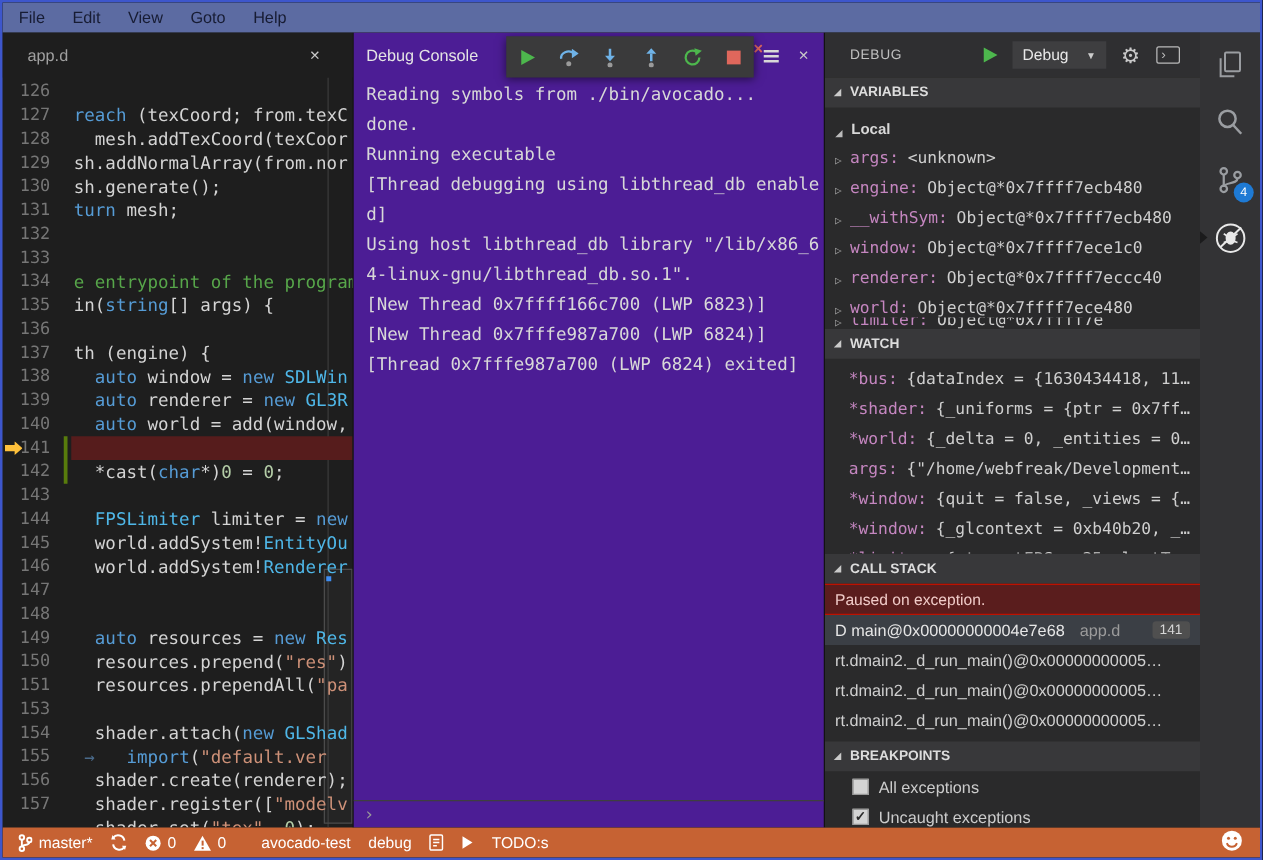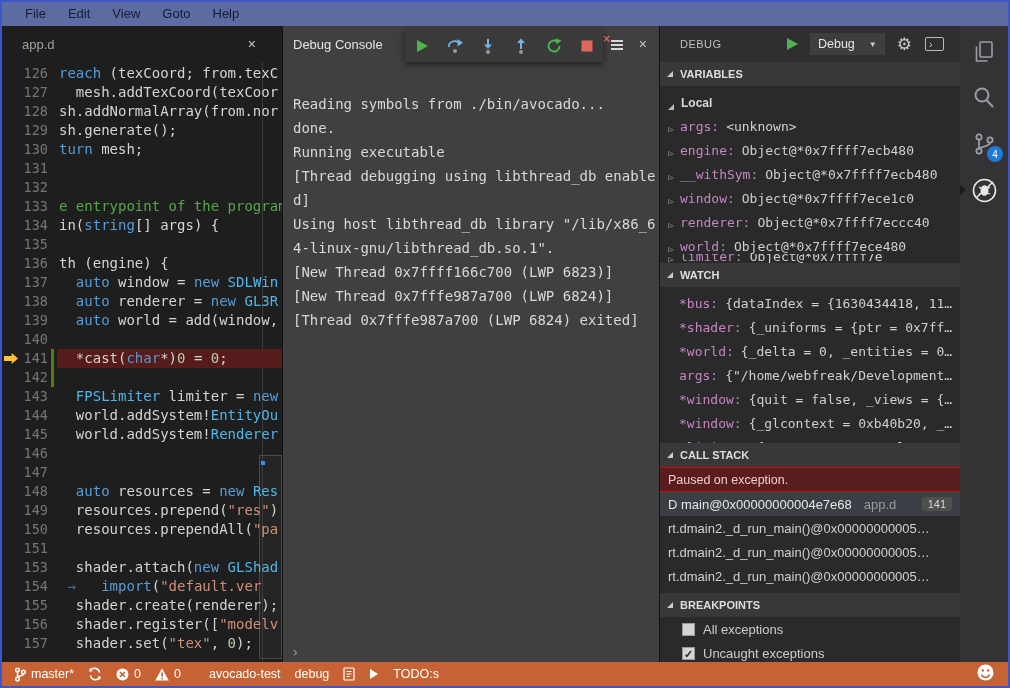--- a/index.html
+++ b/index.html
@@ -1,47 +1,47 @@
 <!DOCTYPE html>
 <html><head>
 <meta charset="utf-8">
 <style>
   html,body{margin:0;padding:0;background:#10142a;}
   *{box-sizing:border-box;}
   .window{width:1010px;height:688px;border:2px solid #3d56cc;display:flex;flex-direction:column;
     background:#1e1e1e;font-family:"Liberation Sans","DejaVu Sans",sans-serif;overflow:hidden;}
   
-  .menubar{height:24px;background:#5c6ba2;display:flex;align-items:center;flex:none;padding-left:12px;}
+  .menubar{height:24px;background:#5c6ba2;display:flex;align-items:center;flex:none;padding-left:2px;}
   .menu-item{color:#171c33;font-size:13px;padding:0 11px;line-height:24px;cursor:default;}
   
   .main{flex:1;display:flex;position:relative;overflow:hidden;}
   
   .editor-pane{width:281px;flex:none;display:flex;flex-direction:column;border-right:1px solid #121212;}
   .tab-bar{height:36px;flex:none;background:#1b1b1c;display:flex;}
   .tab{flex:1;display:flex;align-items:center;background:#1e1e1e;padding:0 12px 0 20px;}
   .tab-label{color:#a0a0a0;font-size:13px;}
   .tab-close{margin-left:auto;margin-right:14px;color:#c8c8c8;font-size:14px;}
   .editor{flex:1;position:relative;overflow:hidden;font-family:"DejaVu Sans Mono","Liberation Mono",monospace;
     font-size:14px;line-height:19px;padding-top:2px;}
   .code-line{height:19px;display:flex;position:relative;white-space:pre;}
   .gutter{width:55px;flex:none;position:relative;}
-  .lnum{position:absolute;right:9px;width:40px;text-align:right;color:#767676;font-size:13.5px;}
+  .lnum{position:absolute;right:9px;width:40px;text-align:center;color:#767676;font-size:13.5px;}
   .modbar{position:absolute;left:49px;top:0;width:3px;height:19px;background:#587c0c;}
   .exec-arrow{position:absolute;left:2px;top:4px;width:14px;height:11px;background:#ffc13b;
     clip-path:polygon(0 28%,55% 28%,55% 0,100% 50%,55% 100%,55% 72%,0 72%);}
   .line-bg{position:absolute;left:55px;right:0;top:0;height:19px;background:#561c1c;}
-  .ctext{position:relative;z-index:1;padding-left:2px;}
+  .ctext{position:relative;z-index:1;padding-left:2px;margin-top:20px;}
   .tk-p{color:#d4d4d4}.tk-k{color:#569cd6}.tk-t{color:#4fb7e8}.tk-c{color:#57a64a}
   .tk-s{color:#ce9178}.tk-n{color:#b5cea8}.tk-w{color:#4a6a8a}
   .ruler{position:absolute;left:260px;top:0;bottom:0;width:1px;background:#3a3a3a;}
   .scroll-slider{position:absolute;right:0;width:23px;top:393px;height:204px;border:1px solid #4b4b4b;
     background:rgba(121,121,121,.08);}
   .cursor-dec{position:absolute;right:17px;top:399px;width:4px;height:4px;background:#3f8ef3;}
   
-  .console-pane{width:377px;flex:none;display:flex;flex-direction:column;border-right:1px solid #121212;background:#404040;gap:28px;}
+  .console-pane{width:377px;flex:none;display:flex;flex-direction:column;border-right:1px solid #121212;background:#4c1d95;}
   .console-header{height:36px;flex:none;display:flex;align-items:center;padding:0 12px 0 10px;}
   .console-title{color:#e4e4e4;font-size:13px;}
   .clear-icon{margin-left:auto;position:relative;width:18px;height:16px;}
   .clear-icon i{position:absolute;right:0;width:12px;height:2px;background:#d8d8d8;}
   .clear-x{position:absolute;left:-2px;top:-5px;color:#e0695f;font-size:13px;font-weight:bold;font-style:normal;background:none!important;width:auto!important;height:auto!important;}
   .console-close{margin-left:16px;color:#c8c8c8;font-size:14px;}
   .console-body{flex:1;overflow:hidden;padding:2px 0 0 10px;font-family:"DejaVu Sans Mono","Liberation Mono",monospace;
     font-size:14px;line-height:24px;color:#d8d8d8;}
   .console-line{white-space:pre-wrap;word-break:break-all;}
   .console-input{height:22px;flex:none;border-top:1px solid #3f3f3f;display:flex;align-items:center;

